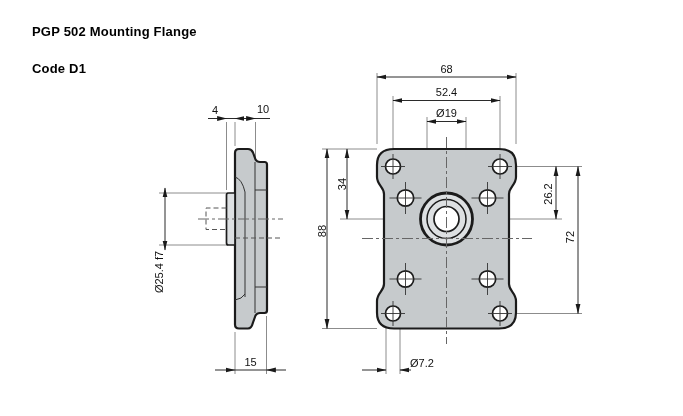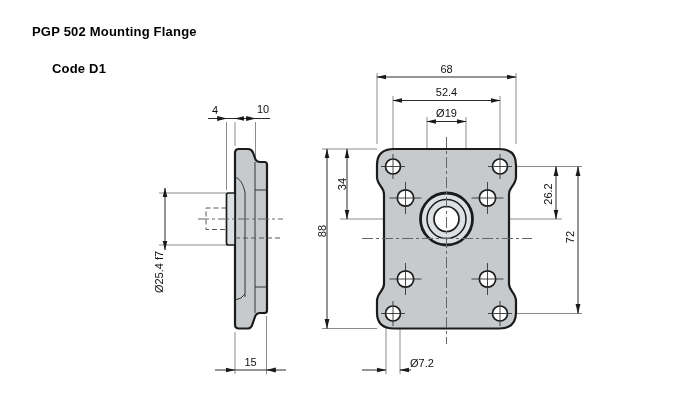--- a/index.html
+++ b/index.html
@@ -5,21 +5,21 @@
   html,body{margin:0;padding:0;background:#fff;}
   #stage{
     position:relative;width:582px;height:416px;background:#ffffff;
     font-family:"Liberation Sans", sans-serif;overflow:hidden;
   }
   .hdr{
     position:absolute;left:32px;color:#000;font-weight:bold;
     font-size:13px;letter-spacing:.2px;white-space:nowrap;
   }
   #title{top:24px;}
-  #code{top:61px;margin-left:20px;}
+  #code{top:61px;}
   svg{position:absolute;left:0;top:0;}
   .dimtxt{
     font-family:"Liberation Sans", sans-serif;font-size:11px;
     font-weight:500;fill:#111;
   }
 </style>
 </head>
 <body>
 
 <div id="stage">

